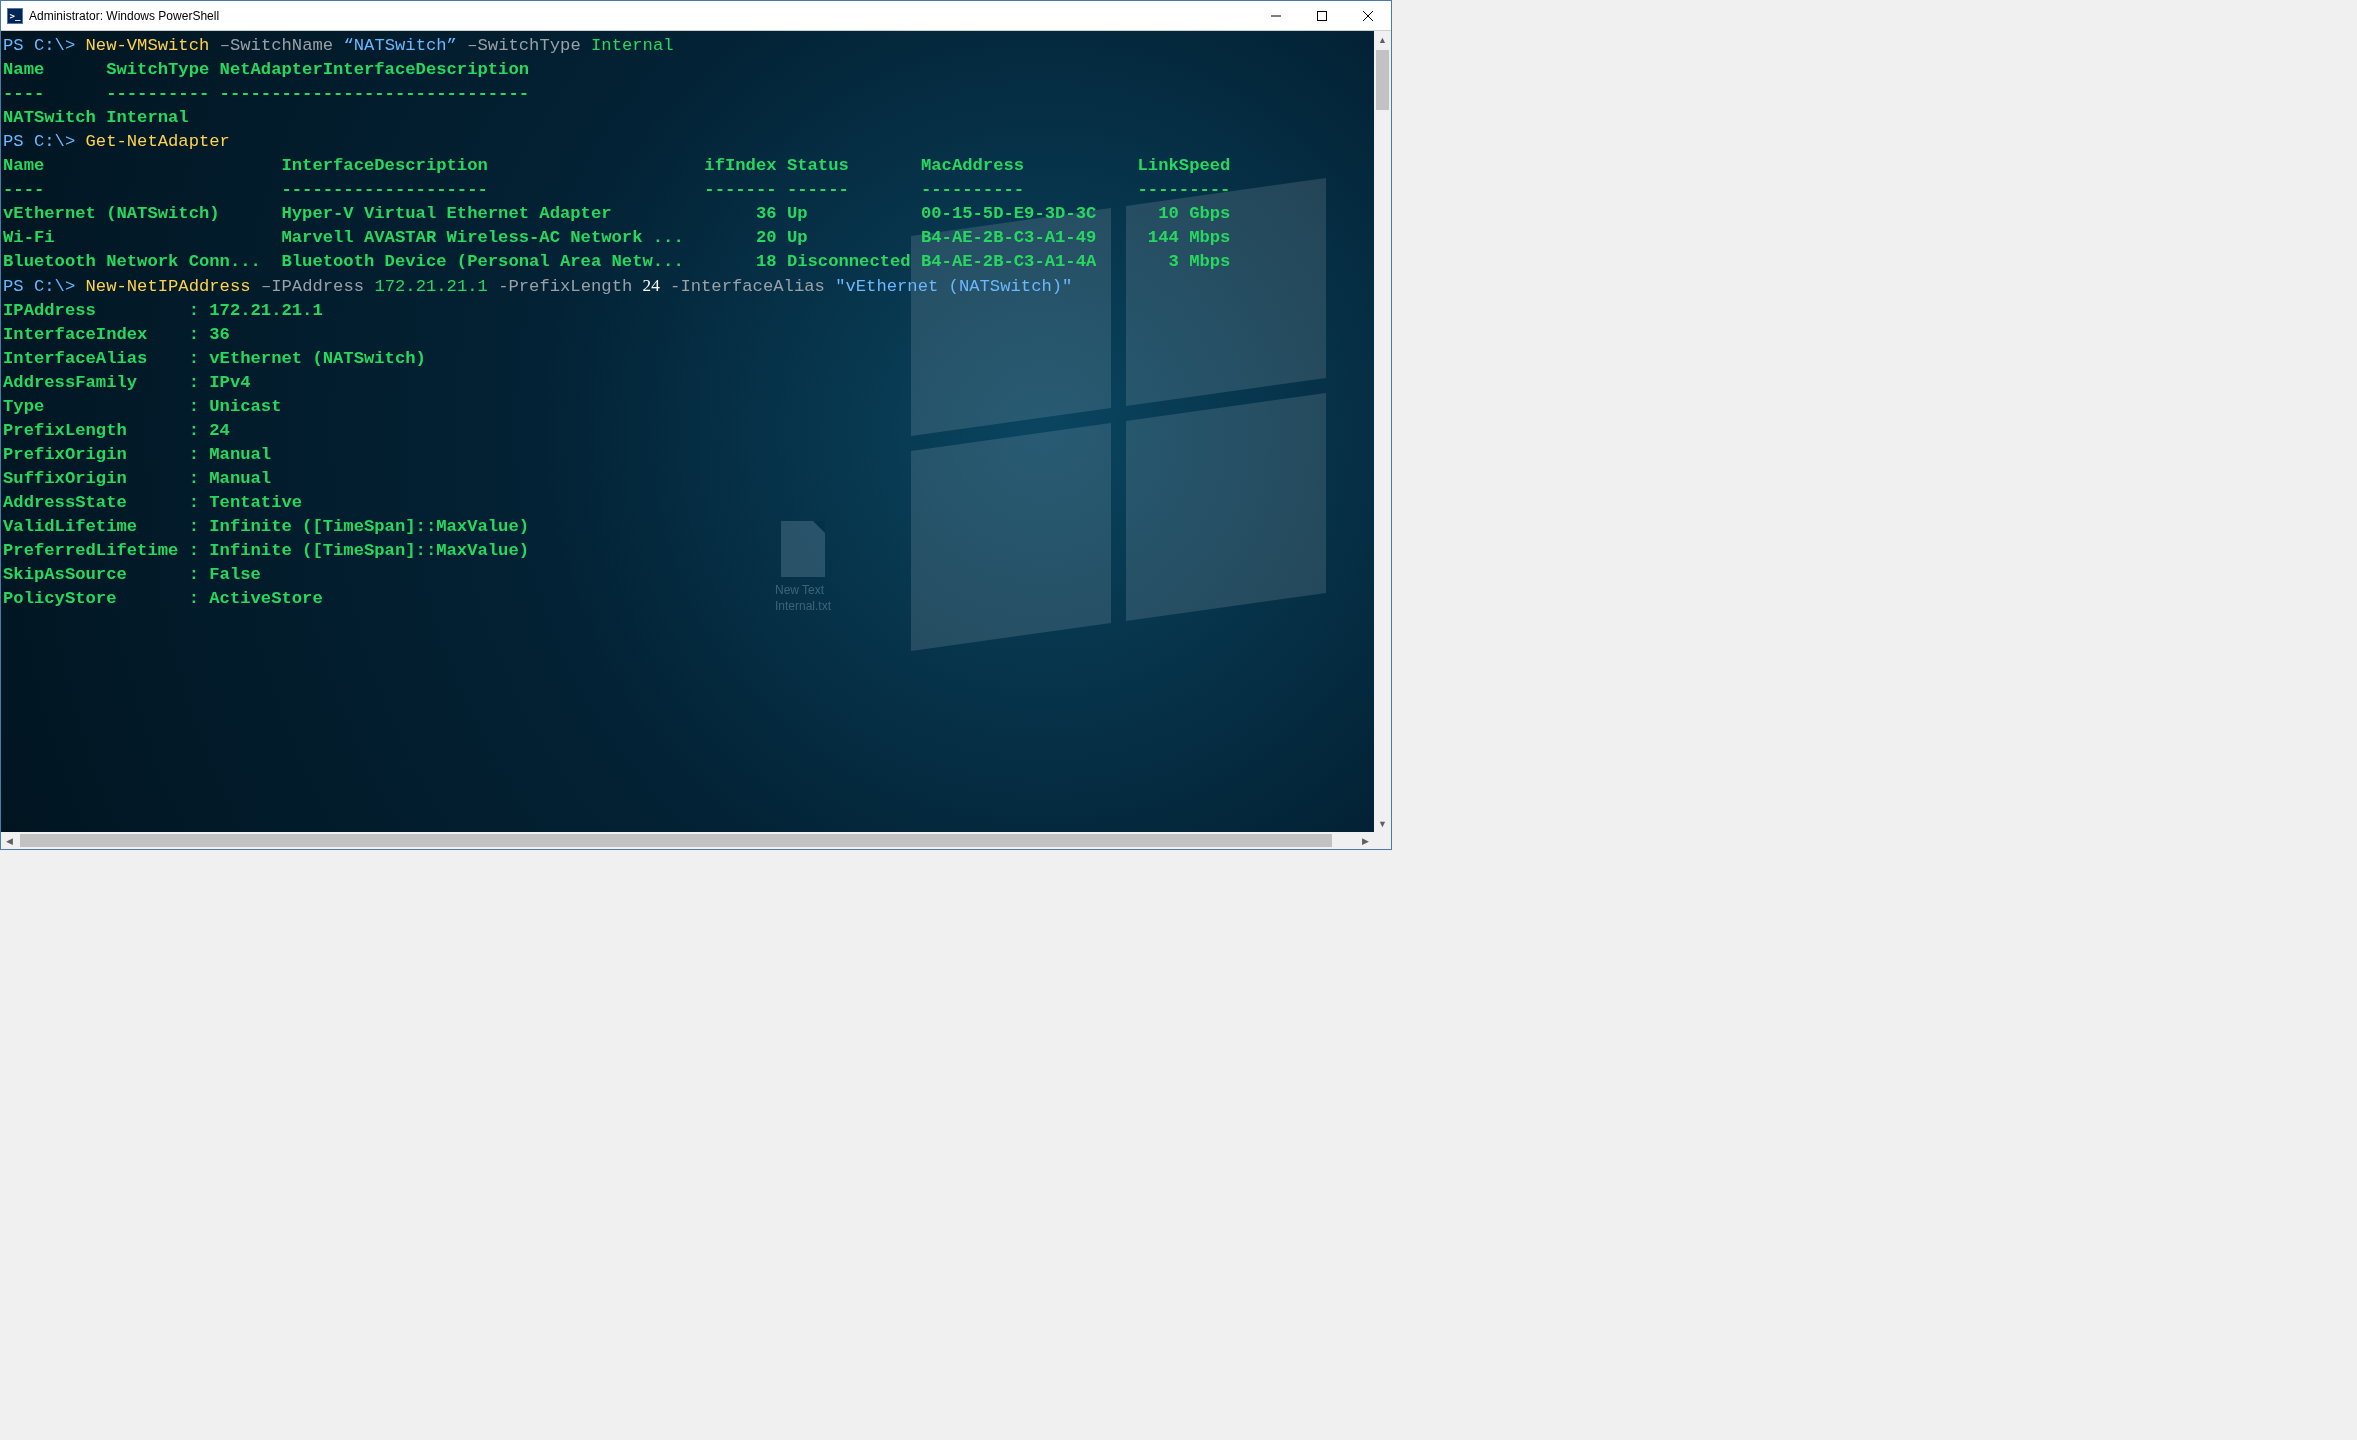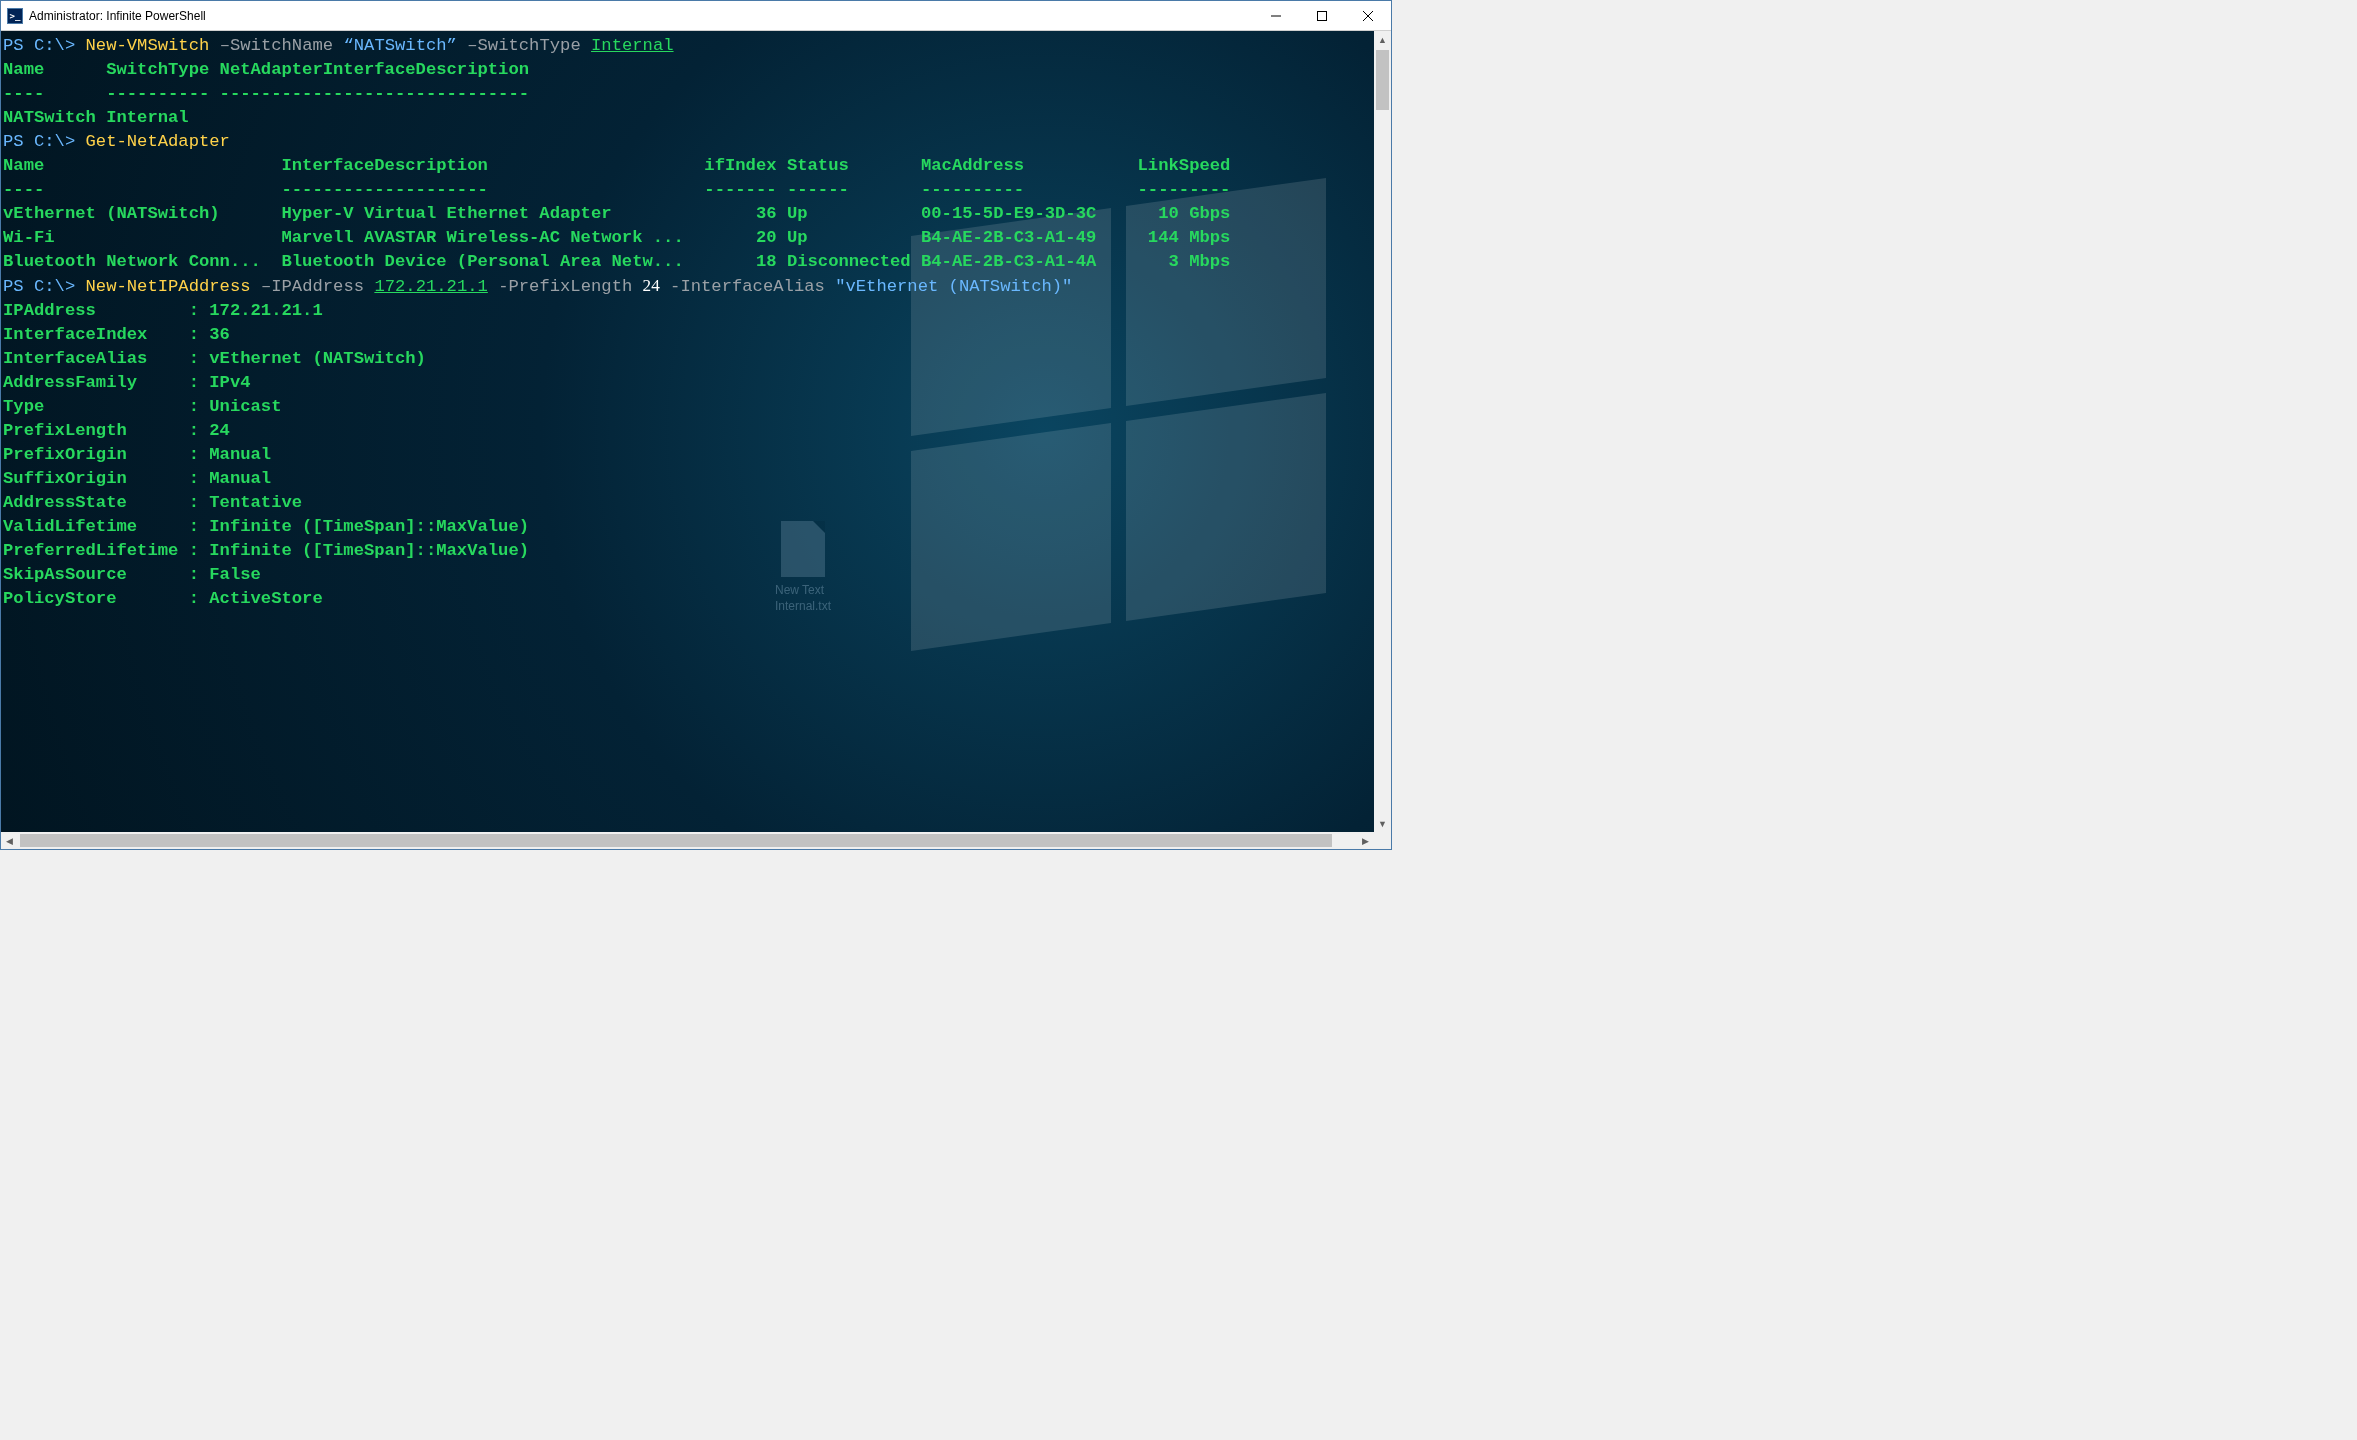--- a/index.html
+++ b/index.html
@@ -126,21 +126,21 @@
       white-space: pre;
       position: relative;
       z-index: 1;
       overflow: hidden;
     }
     .ln { white-space: pre; }
     .prompt-path { color: #6ab8ff; }
     .cmd { color: #ffd24a; margin-top: 32px; }
     .param { color: #9aa0a6; }
     .str { color: #6ab8ff; }
-    .kw { color: #27d85e; text-decoration: underline; }
+    .kw { color: #27d85e; }
     .num { color: #ffffff; font-family: Liberation Serif, serif; }
     .out { color: #27d85e; font-weight: bold; }
     .vscroll {
       width: 17px;
       background: #f0f0f0;
       display: flex;
       flex-direction: column;
     }
     .vscroll .arrow {
       height: 17px;
@@ -178,21 +178,21 @@
     }
     .hscroll .corner { width: 17px; background: #f0f0f0; }
   </style>
 </head>
 <body>
 
 <div class="window">
   <div class="titlebar">
     <div class="titlebar-left">
       <span class="ps-icon">&gt;_</span>
-      <span class="titlebar-title">Administrator: Infinite PowerShell</span>
+      <span class="titlebar-title">Administrator: Windows PowerShell</span>
     </div>
     <div class="titlebar-controls">
       <button class="winbtn" aria-label="minimize">
         <svg viewBox="0 0 10 10">
             <line x1="0" y1="5" x2="10" y2="5" stroke="#000" stroke-width="1"></line>
           </svg>
       </button>
       <button class="winbtn" aria-label="maximize">
         <svg viewBox="0 0 10 10">
             <rect x="0.5" y="0.5" width="9" height="9" fill="none" stroke="#000" stroke-width="1"></rect>

